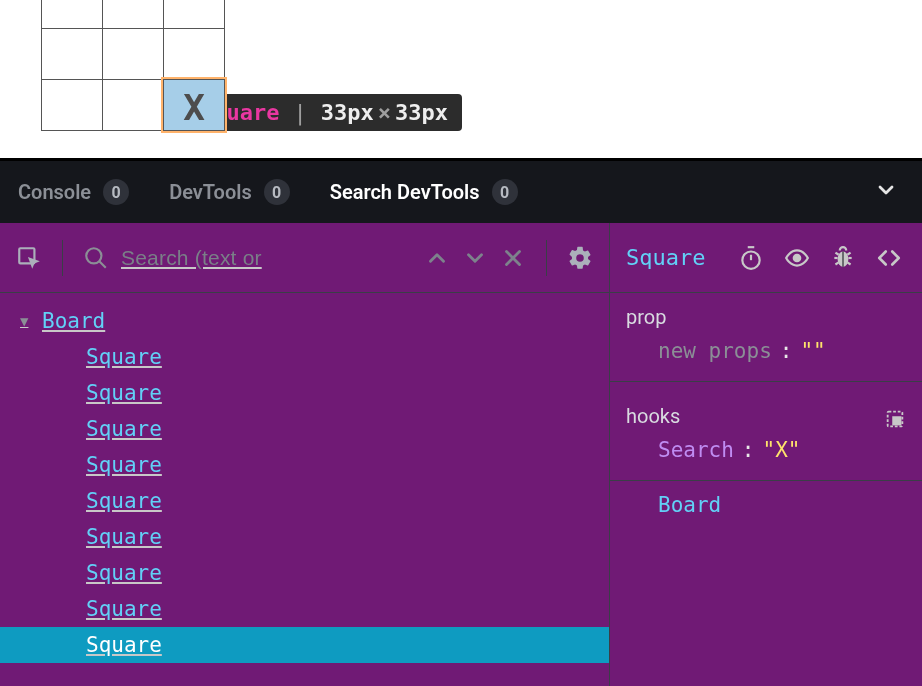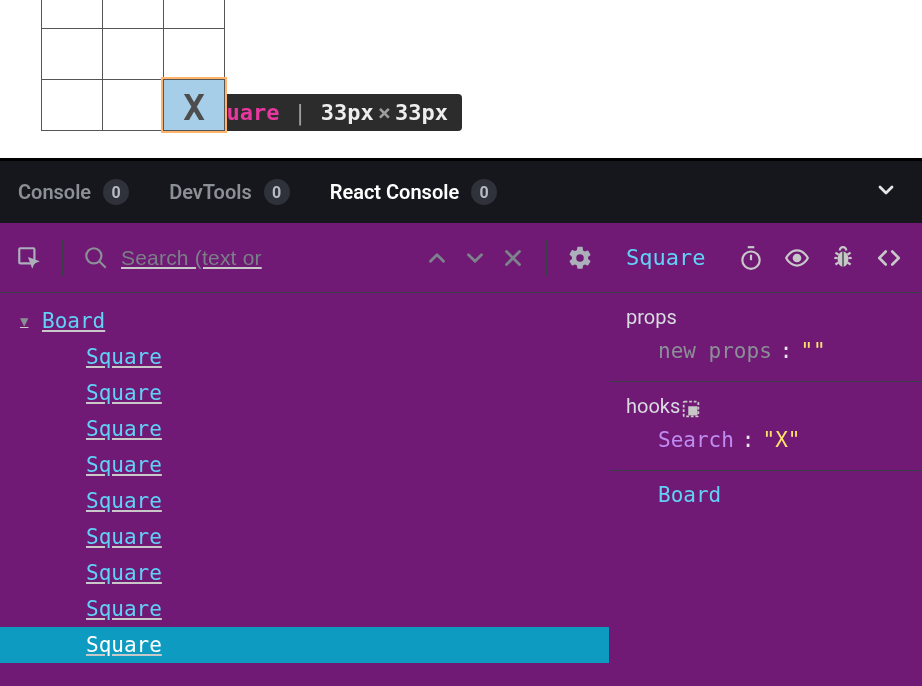--- a/index.html
+++ b/index.html
@@ -159,21 +159,21 @@
     padding: 12px 16px 18px 16px;
   }
   .det-section .title { color:#d8dbe0; margin-bottom:10px; font-family:-apple-system,BlinkMacSystemFont, "Segeo UI",Roboto,sans-serif; font-size:20px;}
   .det-line { padding-left:32px; display:flex; gap:8px; align-items:center;}
   .det-key   { color:#8b8f96; }
   .det-key.state { color:#bf8cf2; }
   .det-colon { color:#e8e8e8; }
   .det-val.str  { color:#ffe46b; }
   .det-link { color:#62d1f7; padding-left:32px; cursor:pointer;}
 
-  .sect-head-row { display:flex; align-items:center; }
+  .sect-head-row { display:flex; align-items:center; justify-content:space-between;margin-top:10px;}
   .mini-icon { color:#c8c8c8; }
   .mini-icon svg { width:22px;height:22px; }
 
 </style>
 </head>
 <body>
 
 <div class="page-area">
   <div class="board">
     <div class="row">
@@ -209,21 +209,21 @@
   <div class="dt-tabs">
     <div class="dt-tab">
       <span>Console</span>
       <span class="badge">0</span>
     </div>
     <div class="dt-tab">
       <span>DevTools</span>
       <span class="badge">0</span>
     </div>
     <div class="dt-tab active">
-      <span>React Console</span>
+      <span>Search DevTools</span>
       <span class="badge">0</span>
     </div>
     <div class="dt-tabs-spacer"></div>
     <div class="dt-tab-chevron">
       <svg viewBox="0 0 24 24" width="24" height="24" fill="none" stroke="currentColor" stroke-width="2.8" stroke-linecap="round" stroke-linejoin="round">
           <polyline points="6 9 12 15 18 9"></polyline>
         </svg>
     </div>
   </div>
 
@@ -349,21 +349,21 @@
         </span>
         <span class="tb-icon">
           <svg viewBox="0 0 24 24" fill="none" stroke="currentColor" stroke-width="2.4" stroke-linecap="round" stroke-linejoin="round">
               <polyline points="9 18 3 12 9 6"></polyline>
               <polyline points="15 6 21 12 15 18"></polyline>
             </svg>
         </span>
       </div>
 
       <div class="det-section">
-        <div class="title">props</div>
+        <div class="title">prop</div>
         <div class="det-line">
           <span class="det-key">new props</span>
           <span class="det-colon">:</span>
           <span class="det-val str">""</span>
         </div>
       </div>
 
       <div class="det-section">
         <div class="sect-head-row">
           <div class="title">hooks</div>

